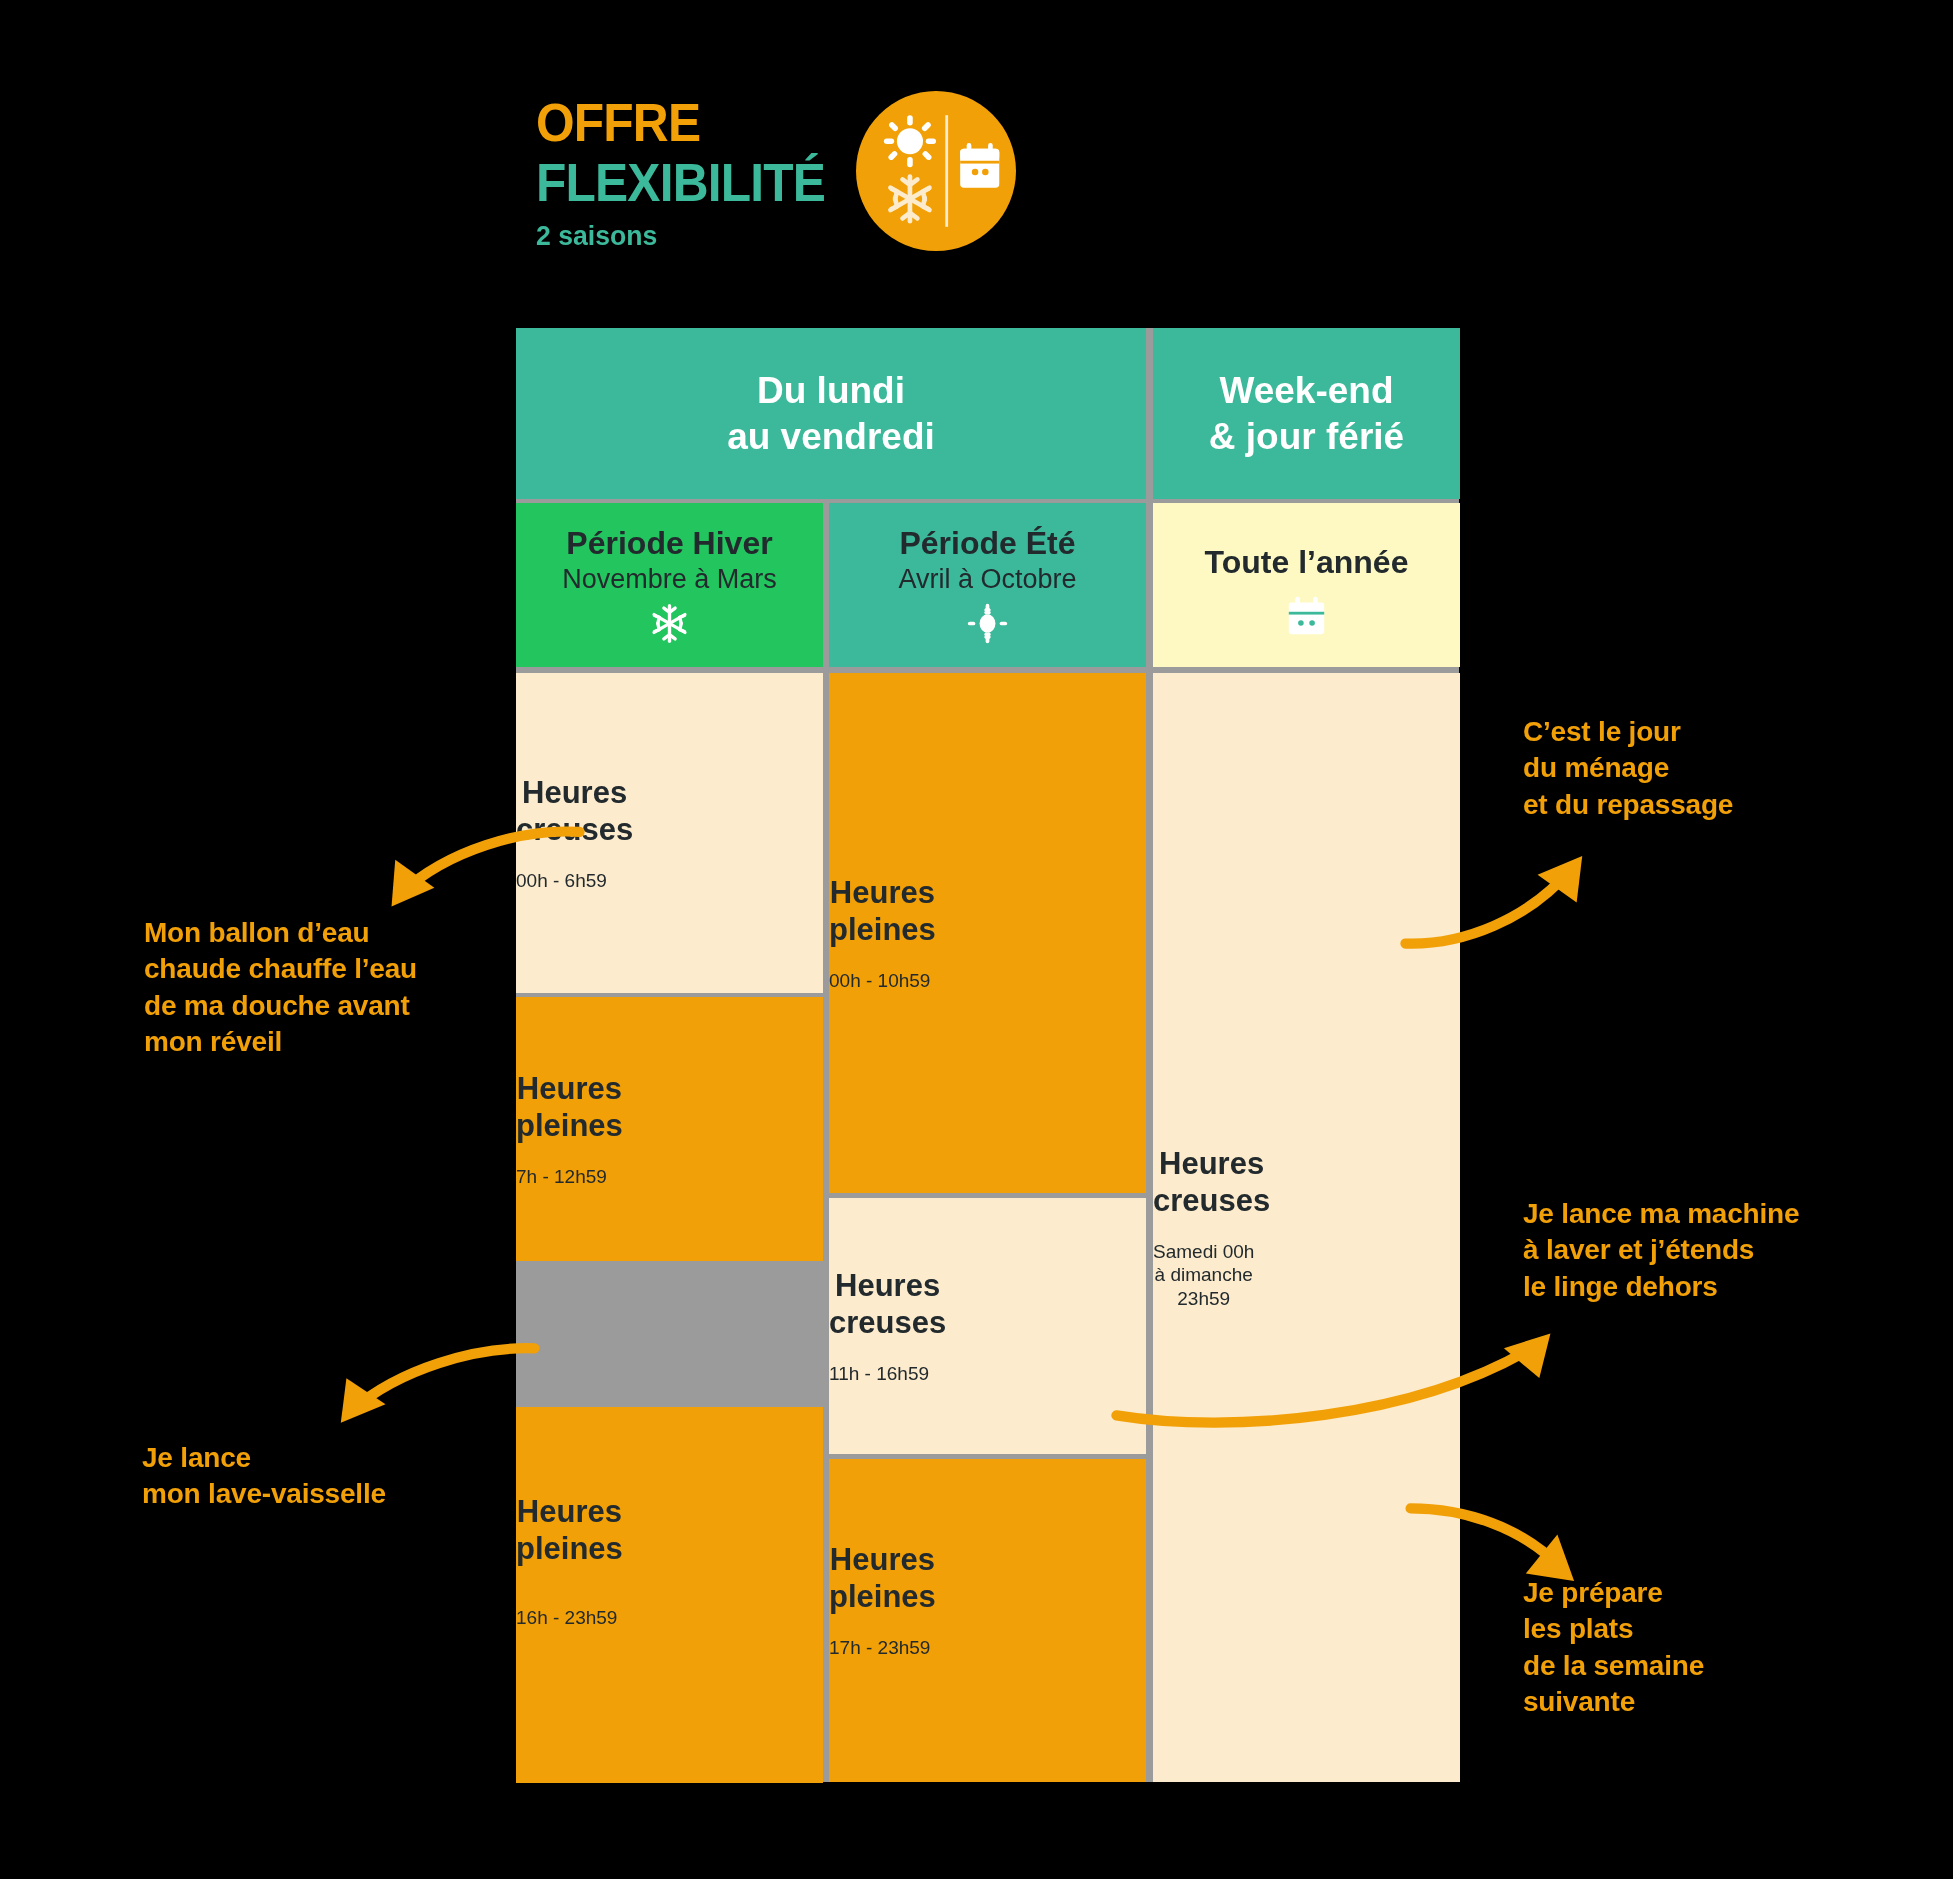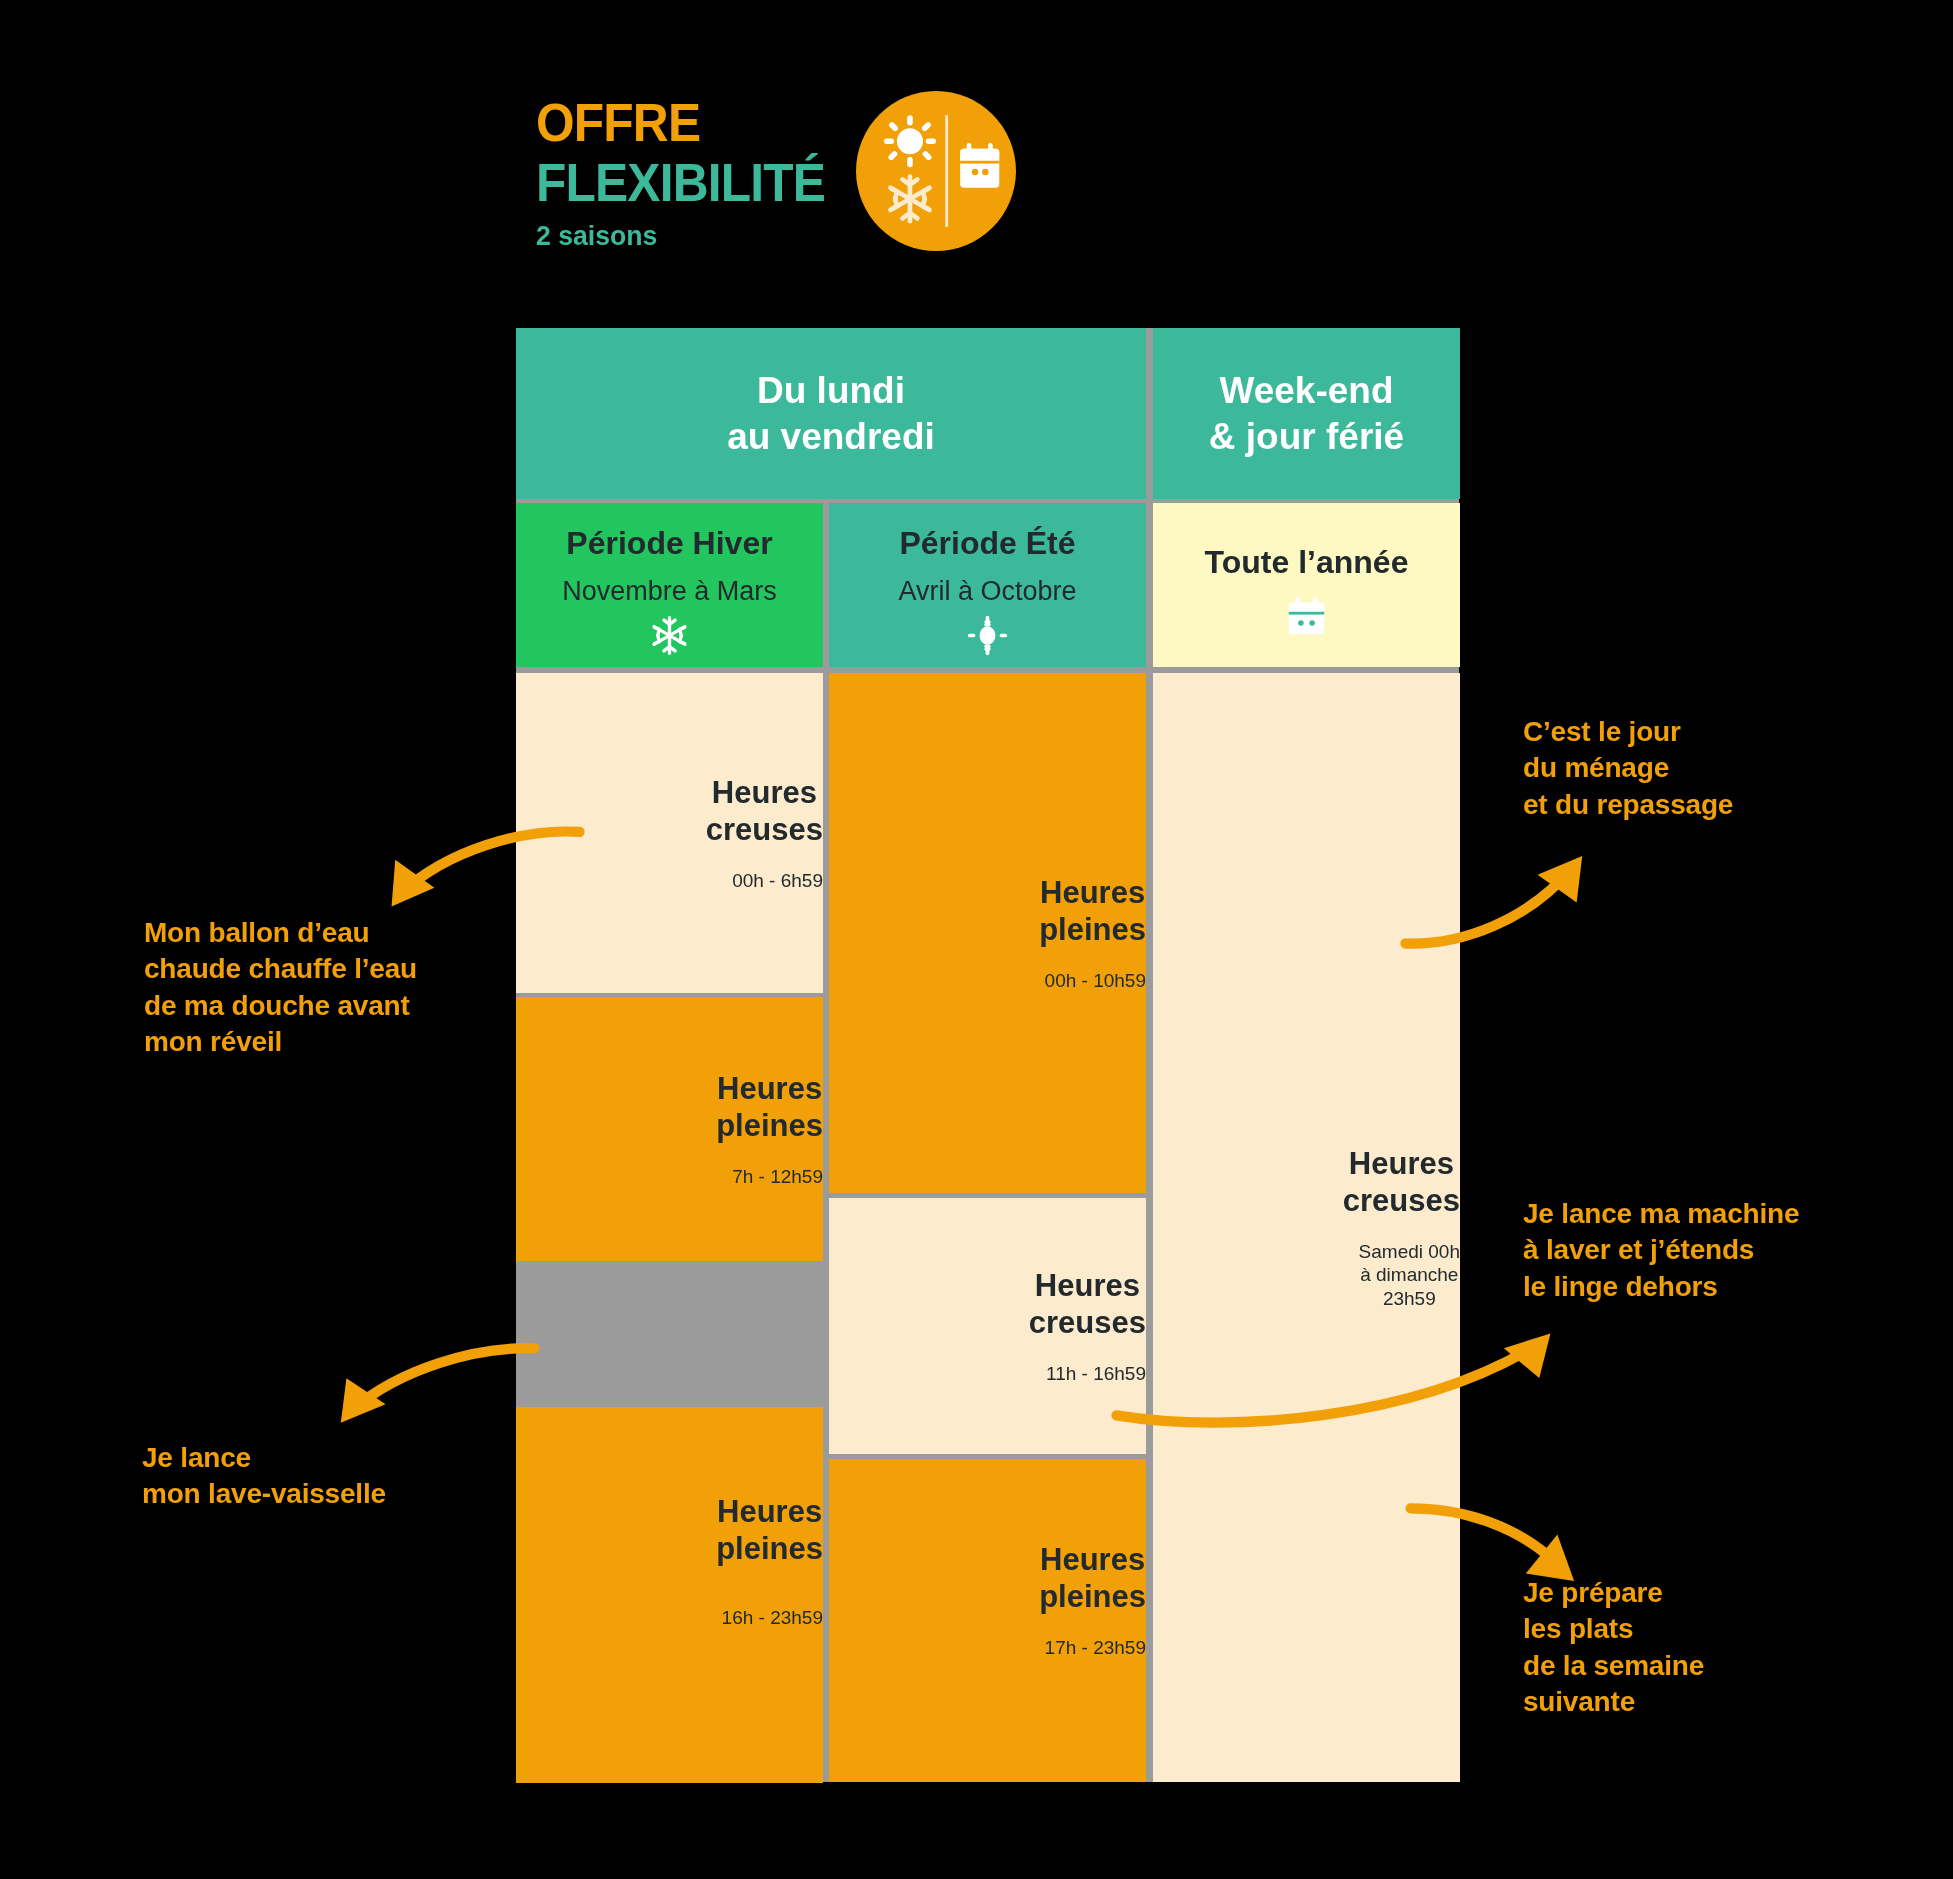--- a/index.html
+++ b/index.html
@@ -128,35 +128,35 @@
     color: #222a2e;
     font-size: 32px;
     font-weight: 700;
     line-height: 1.18;
   }
   .hdr-sub {
     color: #222a2e;
     font-size: 27px;
     font-weight: 400;
     line-height: 1.25;
-    margin-top: 12px;
+    margin-top: 0;
   }
   .hdr-icon {
     margin-top: 5.6px;
     display: flex;
     justify-content: center;
   }
 
   
   .cell {
     position: absolute;
     text-align: center;
     display: flex;
     flex-direction: column;
-    align-items: flex-end;
+    align-items: flex-start;
     justify-content: center;
   }
   .cell .c-title {
     font-size: 31px;
     font-weight: 700;
     color: #222a2e;
     line-height: 1.2;
   }
   .cell .c-range {
     font-size: 19px;

